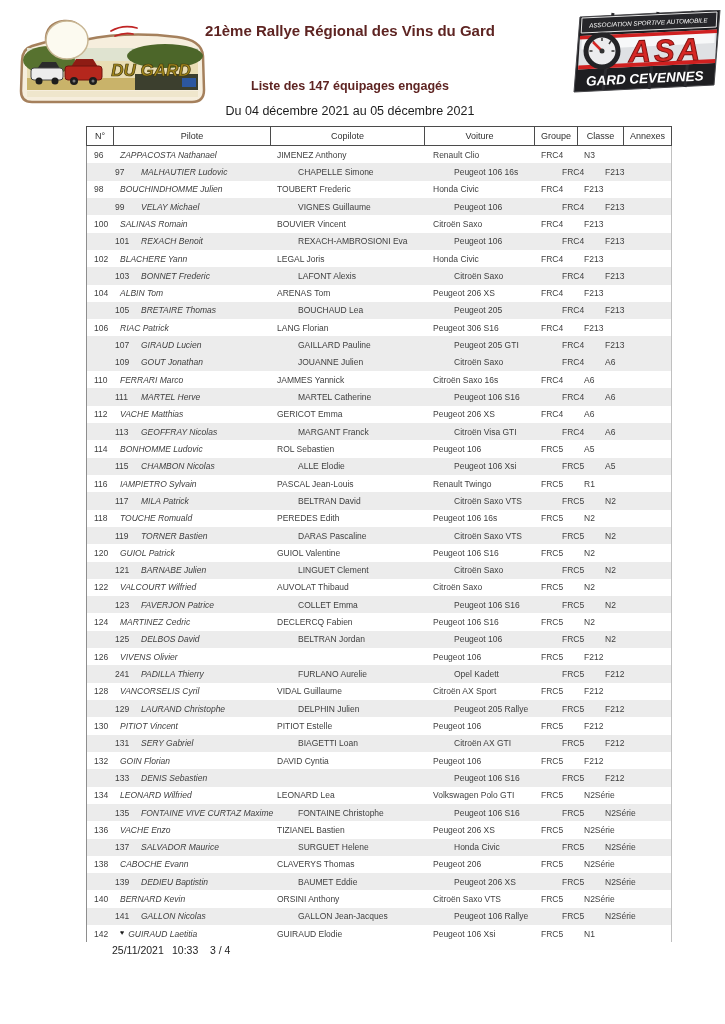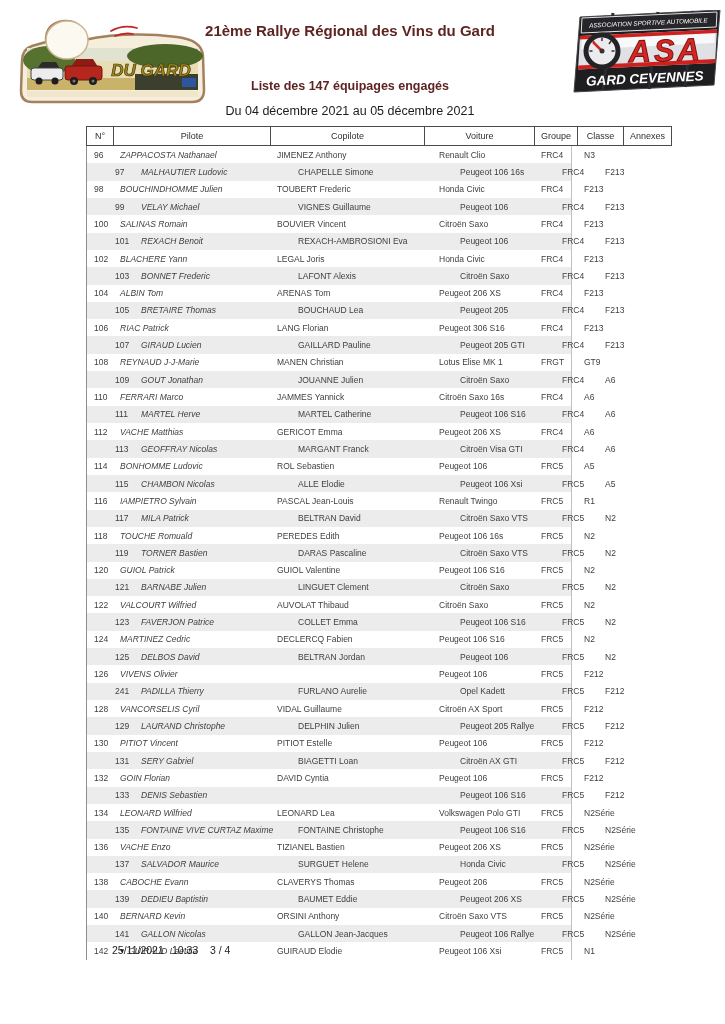--- a/index.html
+++ b/index.html
@@ -21,33 +21,33 @@
   #thead{
     left:86px;top:126px;width:586px;height:20px;box-sizing:border-box;
     border:1px solid #4b4b4b;background:#fff;
   }
   #thead .hc{
     border-right:1px solid #4b4b4b;display:flex;align-items:center;justify-content:center;
     font-size:9px;color:#2f2f2f;overflow:hidden;white-space:nowrap;box-sizing:border-box;
   }
   #thead .hc:last-child{border-right:none;}
   #tbody{
-    left:86px;top:146px;width:486px;box-sizing:border-box;
+    left:86px;top:146px;width:586px;box-sizing:border-box;
     border-left:1px solid #8e8e8e;border-right:1px solid #c0c0c0;
   }
   .trow{height:17.32px;}
   .trow.alt{background:var(--stripe,#ececec);padding-left:21px;}
   .c{
     font-size:8.5px;color:#3e3e3e;display:flex;align-items:center;
     white-space:nowrap;overflow:hidden;box-sizing:border-box;
   }
   .c.n{padding-left:7px;}
   .c.p{padding-left:6px;font-style:italic;}
   .c.co{padding-left:6px;}
-  .c.v{padding-left:8px;margin-left:6px;}
+  .c.v{padding-left:8px;}
   .c.g{padding-left:6px;}
   .c.cl{padding-left:6px;}
   .fem{font-size:7px;margin-right:4px;color:#1a1a1a;position:relative;top:-1px;}
   
   .foot{position:absolute;top:944px;font-size:10.5px;color:#1d1d1d;}
   #f-date{left:112px;}
   #f-time{left:172px;}
   #f-page{left:210px;}
 </style>
 </head>
@@ -223,29 +223,20 @@
     </div>
     <div class="trow tgrid alt">
       <div class="c n">107</div>
       <div class="c p">GIRAUD Lucien</div>
       <div class="c co">GAILLARD Pauline</div>
       <div class="c v">Peugeot 205 GTI</div>
       <div class="c g">FRC4</div>
       <div class="c cl">F213</div>
       <div class="c a"></div>
     </div>
-    <div class="trow tgrid">
-      <div class="c n">108</div>
-      <div class="c p">REYNAUD J-J-Marie</div>
-      <div class="c co">MANEN Christian</div>
-      <div class="c v">Lotus Elise MK 1</div>
-      <div class="c g">FRGT</div>
-      <div class="c cl">GT9</div>
-      <div class="c a"></div>
-    </div>
     <div class="trow tgrid alt">
       <div class="c n">109</div>
       <div class="c p">GOUT Jonathan</div>
       <div class="c co">JOUANNE Julien</div>
       <div class="c v">Citroën Saxo</div>
       <div class="c g">FRC4</div>
       <div class="c cl">A6</div>
       <div class="c a"></div>
     </div>
     <div class="trow tgrid">

